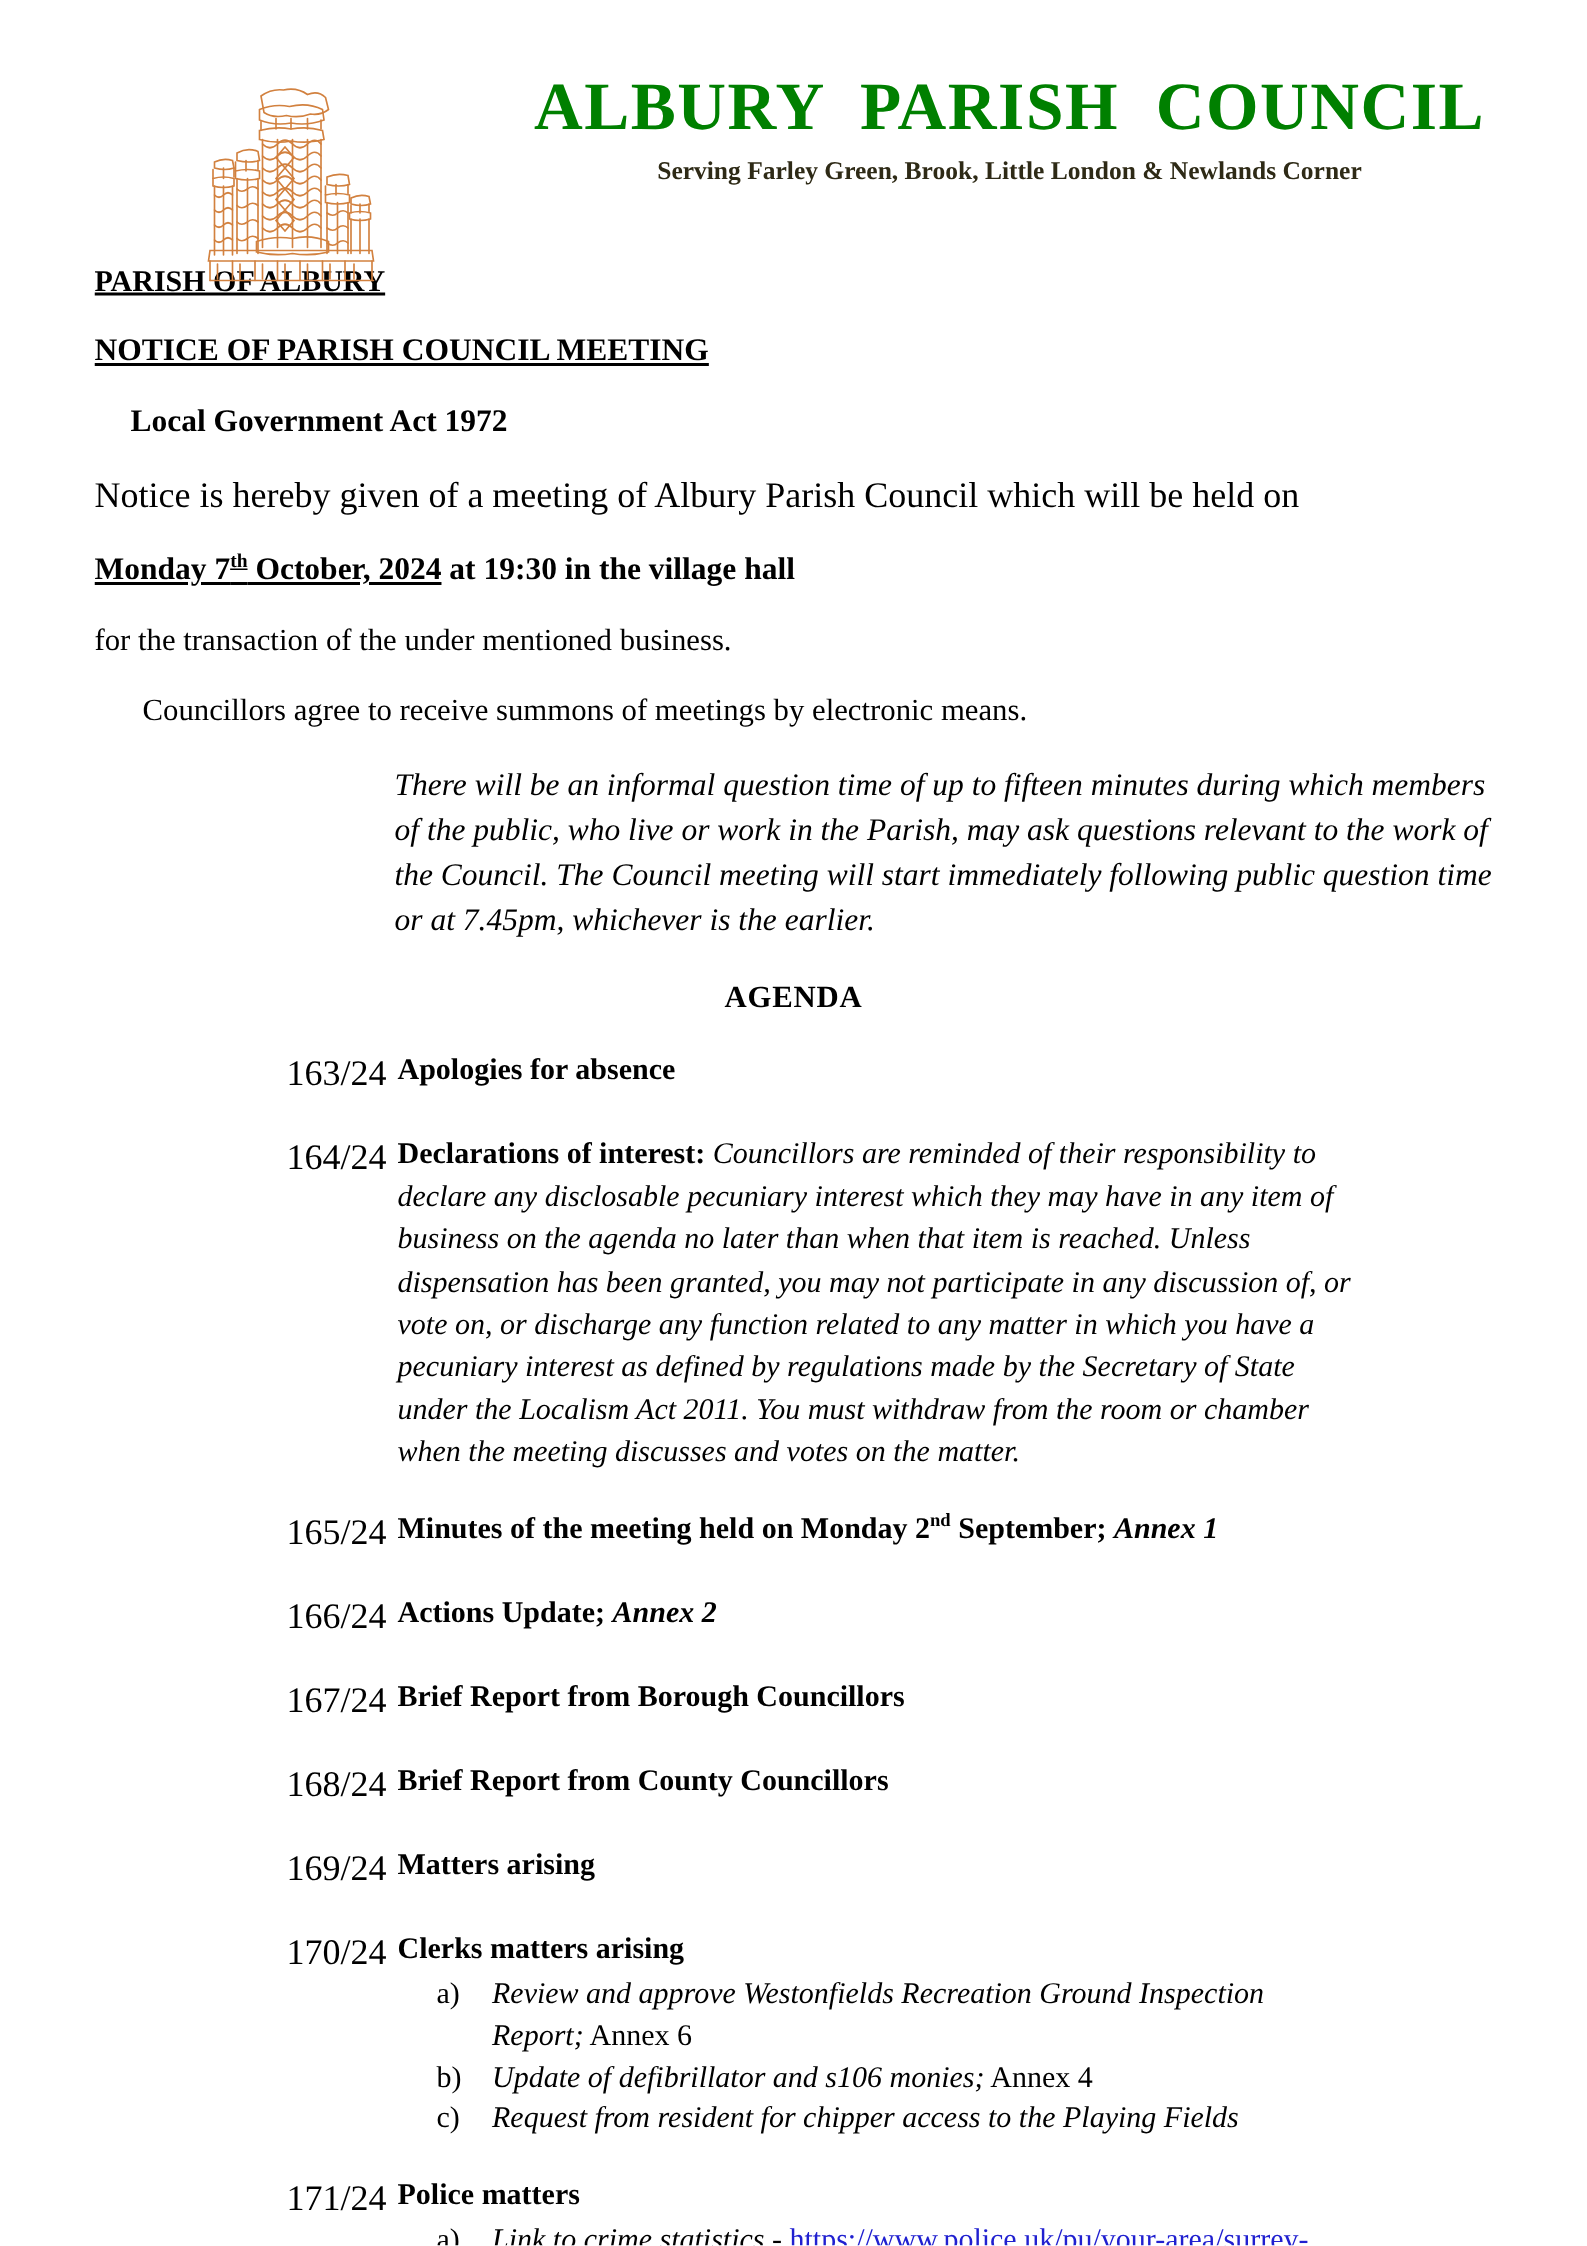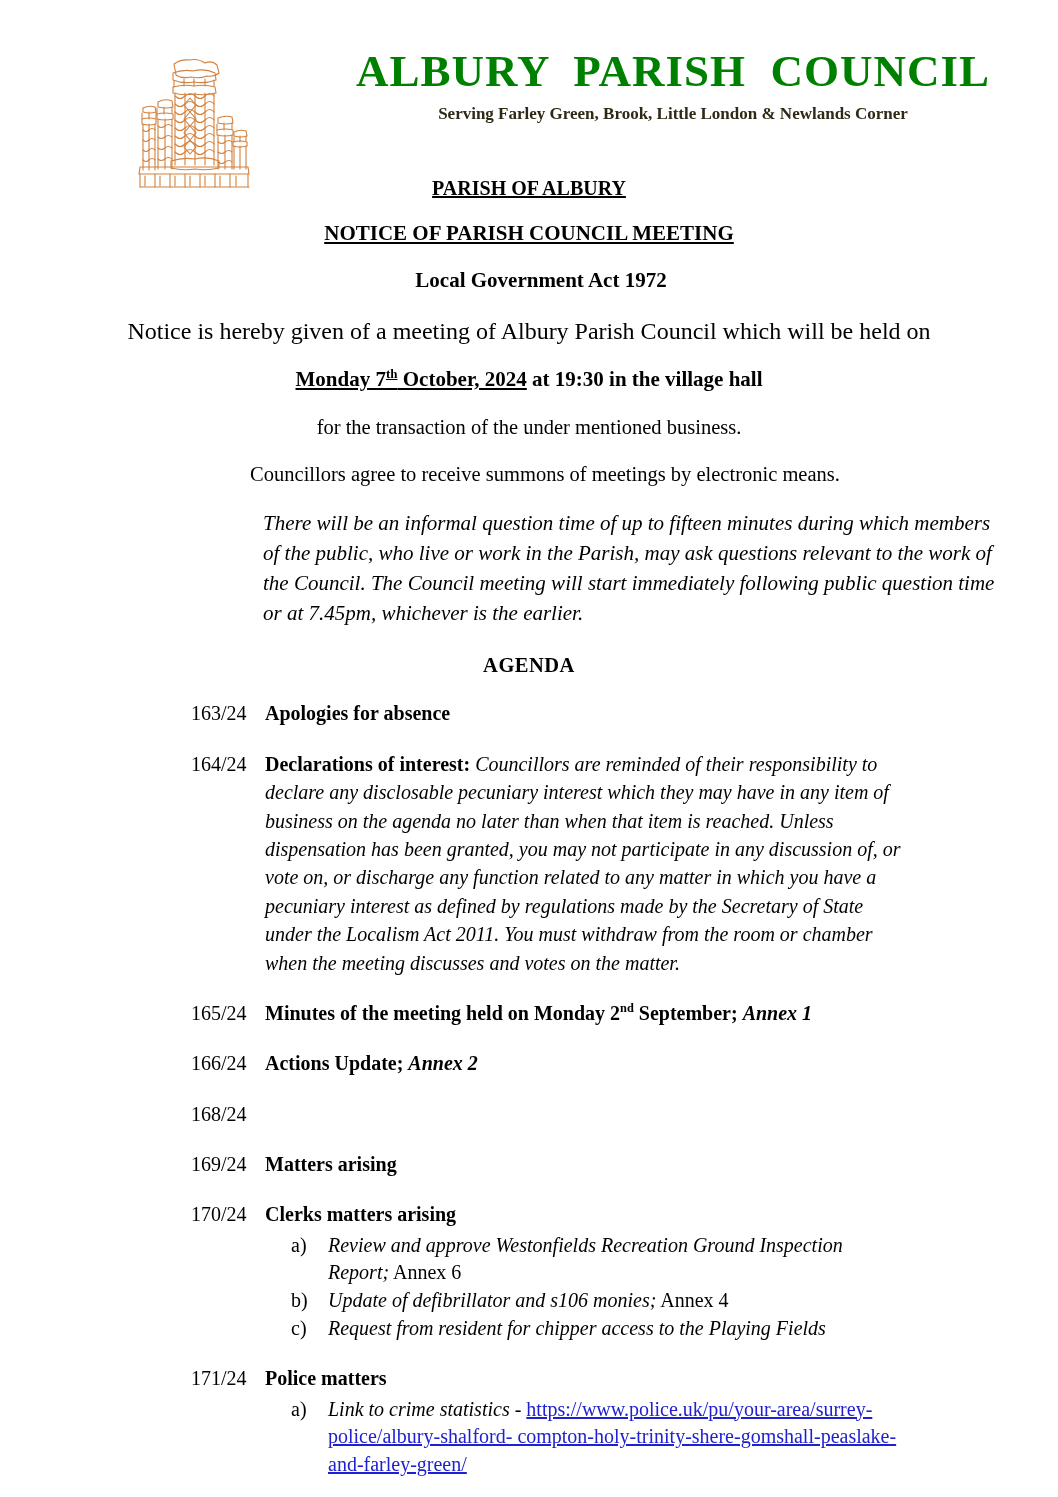--- a/index.html
+++ b/index.html
@@ -57,21 +57,21 @@
     font-size: 17px;
     font-weight: bold;
     color: #2e2a16;
     margin-top: 9px;
     line-height: 1.2;
   }
 
   
   .notice {
     margin-top: 22px;
-    text-align: center;
+    text-align: left;
   }
   .notice .line {
     margin: 0 0 1px 0;
     line-height: 1.42;
   }
   .nline-1 { font-size: 20px; font-weight: bold; text-decoration: underline; padding-top: 2px; }
   .nline-2 { font-size: 21px; font-weight: bold; text-decoration: underline; padding-top: 16px; }
   .nline-3 { font-size: 21px; font-weight: bold; padding-top: 16px; padding-left: 24px; }
   .nline-4 { font-size: 24px; font-weight: normal; padding-top: 17px; }
   .nline-5 { font-size: 21px; font-weight: bold; padding-top: 16px; }
@@ -104,21 +104,21 @@
   }
   .agenda-item {
     display: flex;
     align-items: flex-start;
     margin-bottom: 22px;
   }
   .agenda-num {
     flex: 0 0 auto;
     width: 74px;
     margin-left: 128px;
-    font-size: 20px;
+    font-size: 24px;
     font-weight: normal;
     line-height: 1.42;
     white-space: nowrap;
   }
   .agenda-body {
     flex: 1 1 auto;
     padding-right: 92px;
     font-size: 20px;
     line-height: 1.42;
   }
@@ -285,23 +285,32 @@
     </div>
 
     <div class="agenda-item">
       <div class="agenda-num">166/24</div>
       <div class="agenda-body">
         <span class="agenda-label">Actions Update;</span>
         <span class="bi">Annex 2</span>
       </div>
     </div>
 
+    <div class="agenda-item">
+      <div class="agenda-num">167/24</div>
+      <div class="agenda-body">
+        <span class="agenda-label">Brief Report from Borough Councillors</span>
+      </div>
+    </div>
 
     <div class="agenda-item">
       <div class="agenda-num">168/24</div>
+      <div class="agenda-body">
+        <span class="agenda-label">Brief Report from County Councillors</span>
+      </div>
     </div>
 
     <div class="agenda-item">
       <div class="agenda-num">169/24</div>
       <div class="agenda-body">
         <span class="agenda-label">Matters arising</span>
       </div>
     </div>
 
     <div class="agenda-item">

